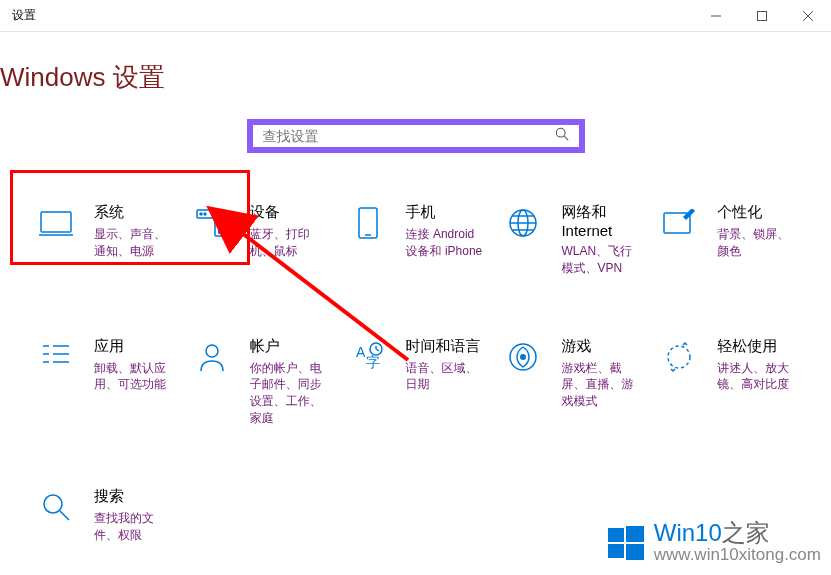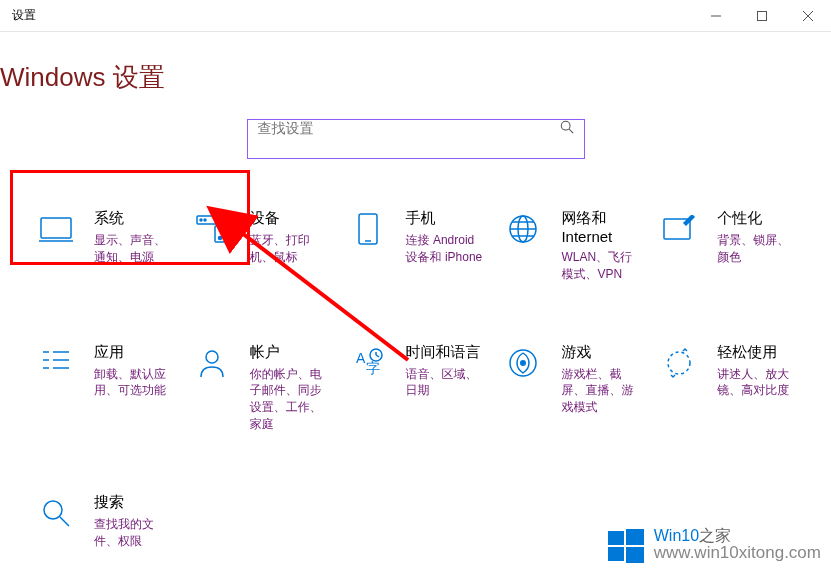--- a/index.html
+++ b/index.html
@@ -50,24 +50,24 @@
       color: #7f1d1d;
       margin-top: 28px;
     }
     .search-wrap {
       display: flex;
       justify-content: center;
       margin-top: 24px;
     }
     .search-box {
       width: 338px;
-      height: 40px;
-      border: 1px solid #8b5cf6;
-      display: flex;
-      align-items: flex-start;
+      height: 34px;
+      border: 6px solid #8b5cf6;
+      display: flex;
+      align-items: center;
       padding: 0 10px;
     }
     .search-box input {
       flex: 1;
       border: none;
       outline: none;
       font-size: 14px;
       color: #666;
       background: transparent;
     }
@@ -132,21 +132,21 @@
     .watermark .logo {
       width: 40px;
       height: 40px;
     }
     .watermark .wm-text {
       display: flex;
       flex-direction: column;
       line-height: 1.1;
     }
     .watermark .wm-line1 {
-      font-size: 16px;
+      font-size: 24px;
       font-weight: 500;
       color: #0078d7;
     }
     .watermark .wm-line1 .suffix {
       color: #666;
     }
     .watermark .wm-line2 {
       font-size: 17px;
       color: #888;
     }

